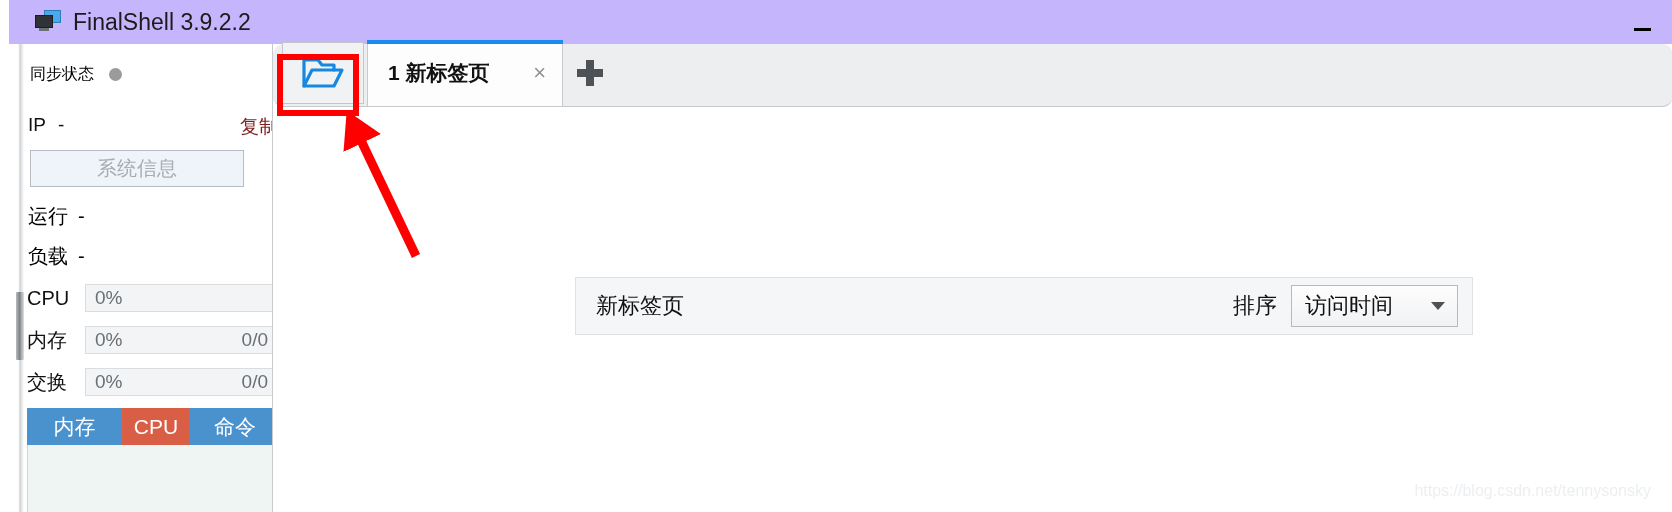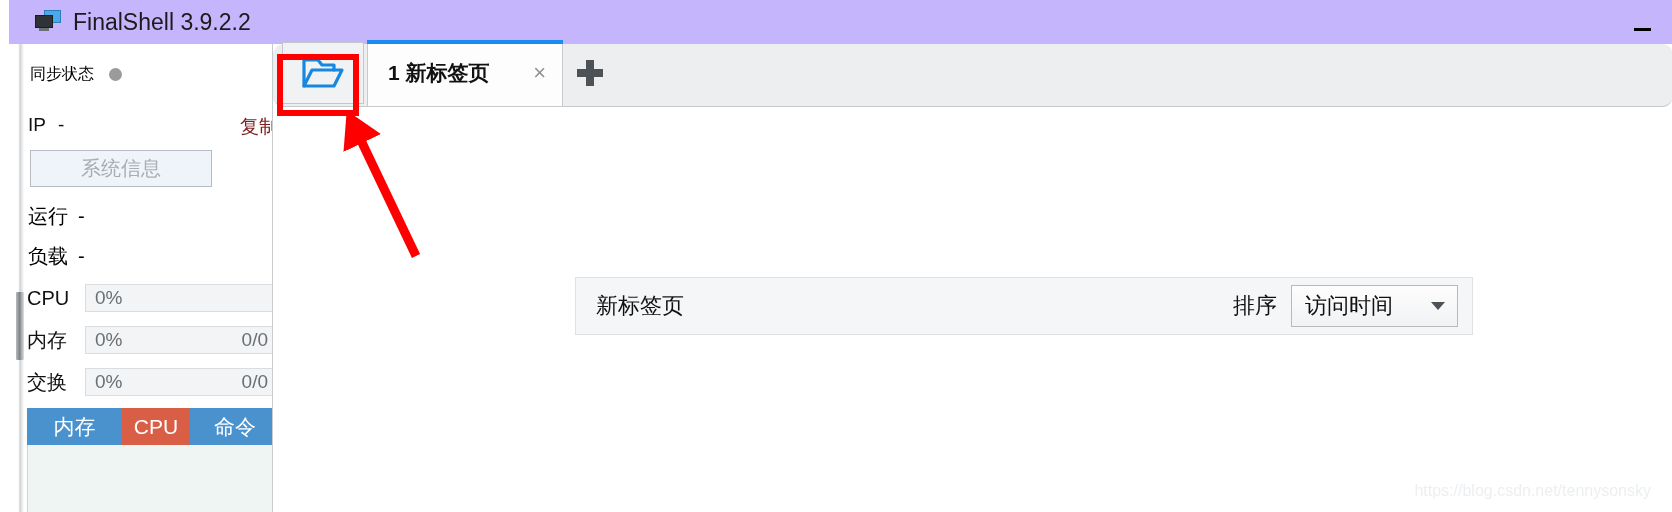--- a/index.html
+++ b/index.html
@@ -148,21 +148,21 @@
   .ip-copy {
     margin-left: auto;
     font-size: 19px;
     color: #7f1d1d;
   }
 
   .sysinfo-btn {
     position: absolute;
     left: 14px;
     top: 106px;
-    width: 182px;
+    width: 214px;
     height: 37px;
     background: #eef4f9;
     border: 1px solid #b6bcc1;
     box-sizing: border-box;
     display: flex;
     align-items: center;
     justify-content: center;
     font-size: 20px;
     color: #a7adb2;
     cursor: default;

